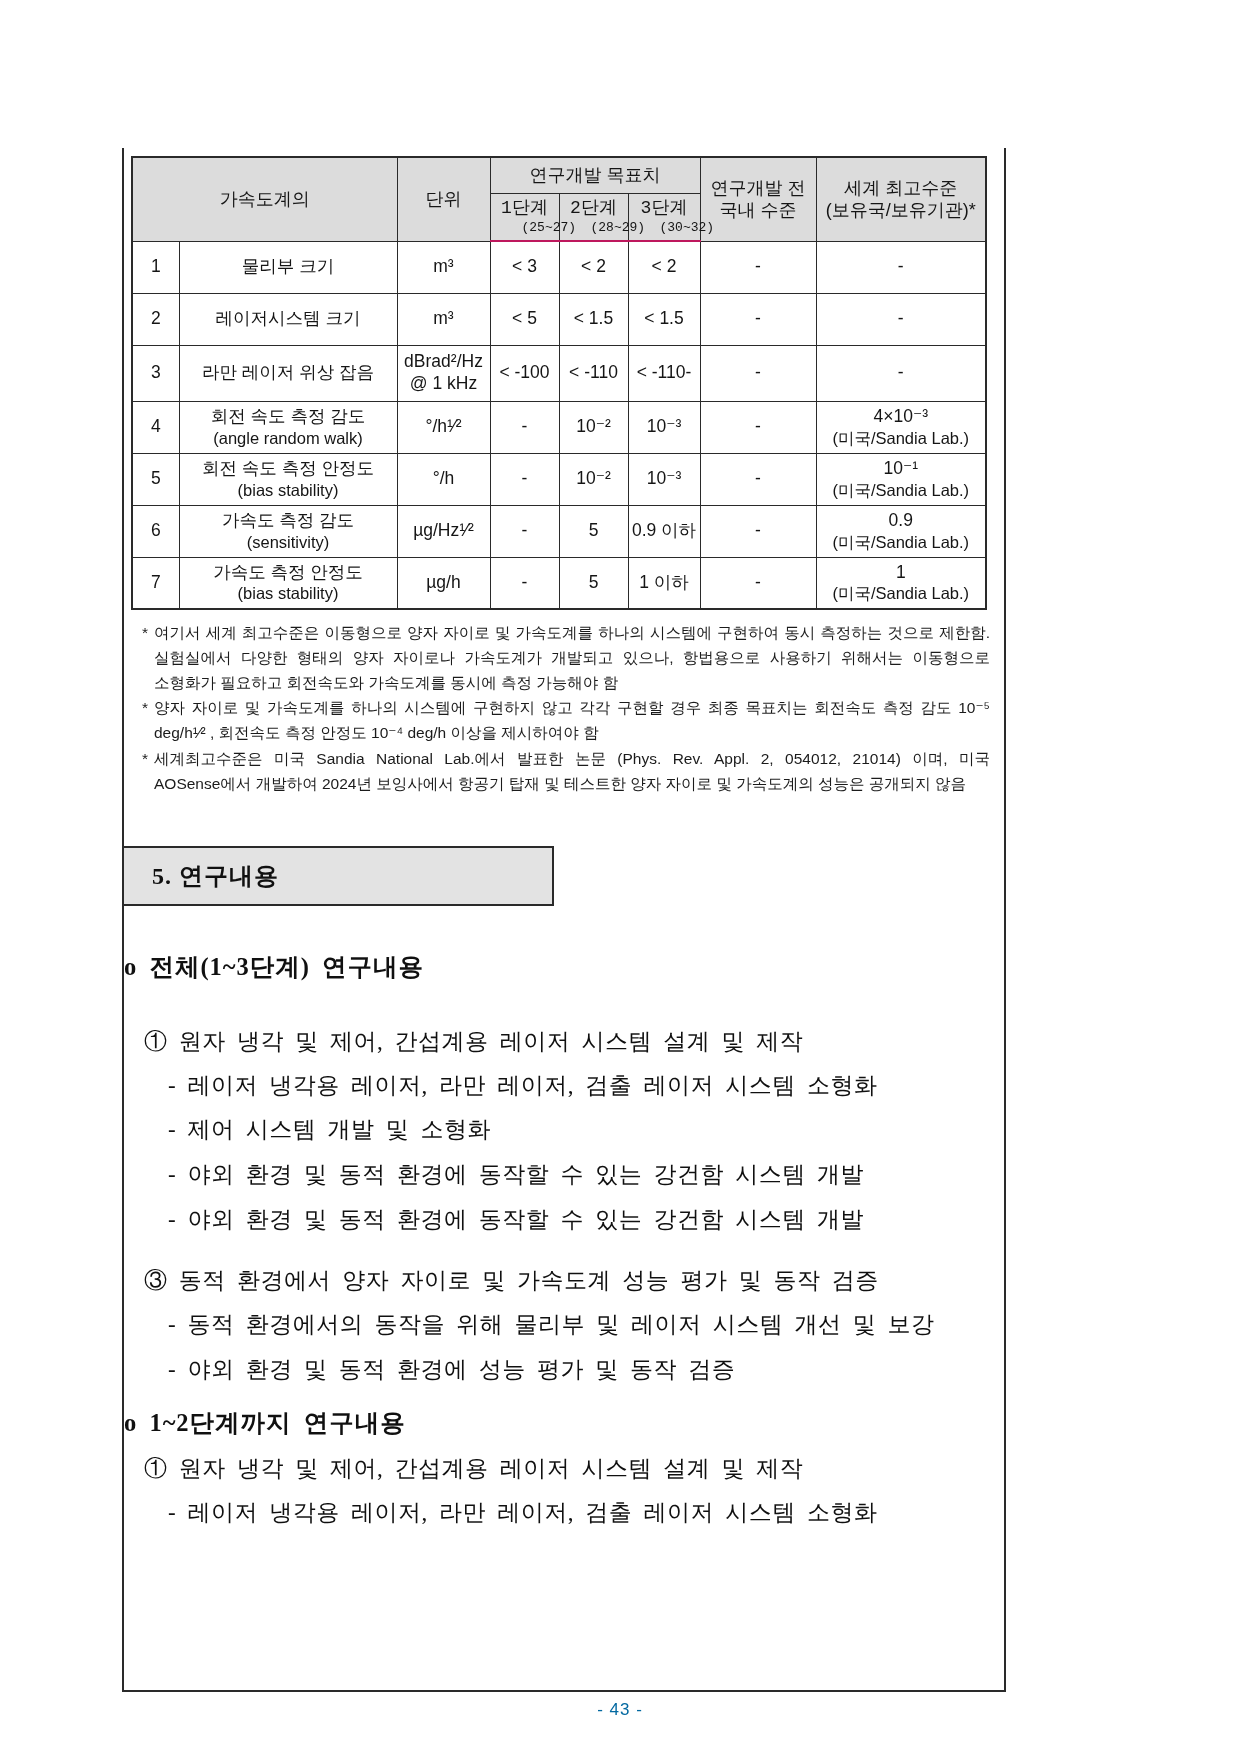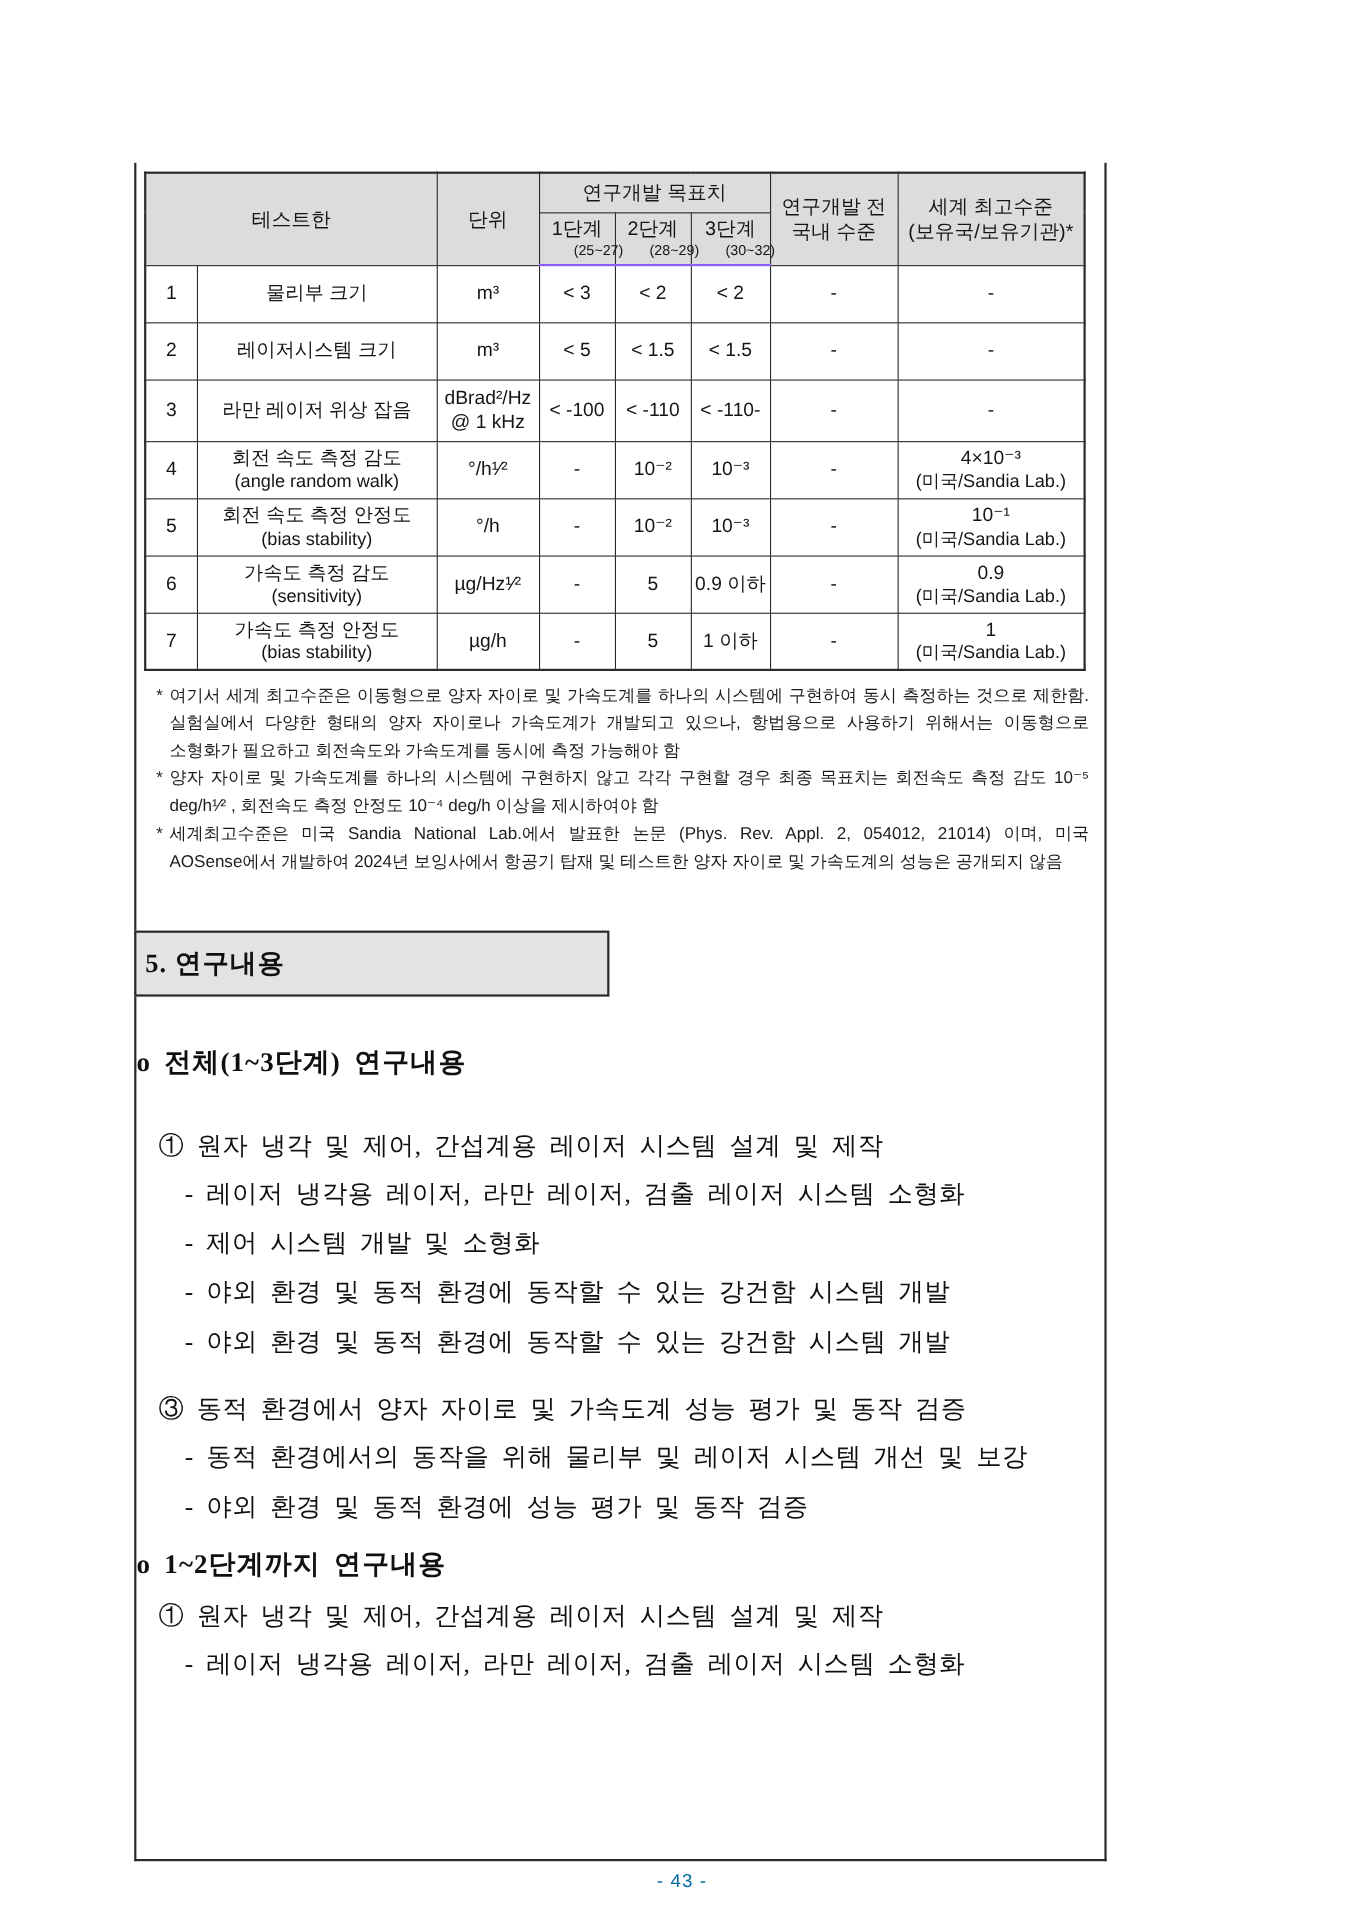--- a/index.html
+++ b/index.html
@@ -17,21 +17,21 @@
     position:absolute;left:131px;top:156px;width:854px;
     border-collapse:collapse;table-layout:fixed;
     font-size:17.5px;text-align:center;color:#151515;
   }
   .perf-table th,.perf-table td{
     border:1px solid #2a2a2a;padding:2px 3px;vertical-align:middle;
     font-weight:normal;line-height:1.25;word-break:keep-all;
   }
   .perf-table{border:2px solid #2a2a2a;}
   .perf-table thead th{background:#dcdcdc;font-size:18px;}
-  .perf-table thead .hdr-bottom th{border-bottom:2px solid #8b5cf6;}
+  .perf-table thead .hdr-bottom th{border-bottom:2px solid #be185d;font-family:Liberation Mono, monospace;}
   .stage-period{display:block;font-size:13px;margin-left:28px;}
   .two-line{display:block;}
   .sub{display:block;font-size:16.5px;}
   .c-no{width:47px;}
   .c-name{width:218px;}
   .c-unit{width:93px;}
   .c-s1{width:69px;}
   .c-s2{width:69px;}
   .c-s3{width:72px;}
   .c-dom{width:116px;}
@@ -50,21 +50,21 @@
   .fn-marker{flex:0 0 18px;text-align:center;}
   .fn-text{flex:1;}
   
   .section-heading{
     position:absolute;left:122px;top:846px;width:432px;height:60px;
     background:#e3e3e3;border:2px solid #2a2a2a;box-sizing:border-box;
     display:flex;align-items:center;
     font-size:24px;font-weight:bold;letter-spacing:1px;
     font-family:"Liberation Serif","DejaVu Serif",serif;color:#101010;
   }
-  .section-heading span{padding-left:8px;}
+  .section-heading span{padding-left:28px;}
   
   .content{
     position:absolute;left:124px;top:930px;width:850px;
     font-family:"Liberation Serif","DejaVu Serif",serif;color:#101010;
     font-size:23px;letter-spacing:0.5px;word-spacing:5px;line-height:1.38;
     word-break:keep-all;
   }
   .l-h{font-weight:bold;font-size:24.5px;margin:20px 0 14px 0;letter-spacing:1px;}
   .l-num{margin:30px 0 12px 20px;}
   .l-dash{margin:1px 0 13px 44px;}
@@ -89,21 +89,21 @@
         <col class="c-name">
         <col class="c-unit">
       <col class="c-s1">
         <col class="c-s2">
         <col class="c-s3">
       <col class="c-dom">
         <col class="c-world">
     </colgroup>
     <thead>
       <tr class="r-a">
-        <th colspan="2" rowspan="2">테스트한</th>
+        <th colspan="2" rowspan="2">가속도계의</th>
         <th rowspan="2">단위</th>
         <th colspan="3">연구개발 목표치</th>
         <th rowspan="2">
           <span class="two-line">연구개발 전</span>
           <span class="two-line">국내 수준</span>
         </th>
         <th rowspan="2">
           <span class="two-line">세계 최고수준</span>
           <span class="two-line">(보유국/보유기관)*</span>
         </th>

